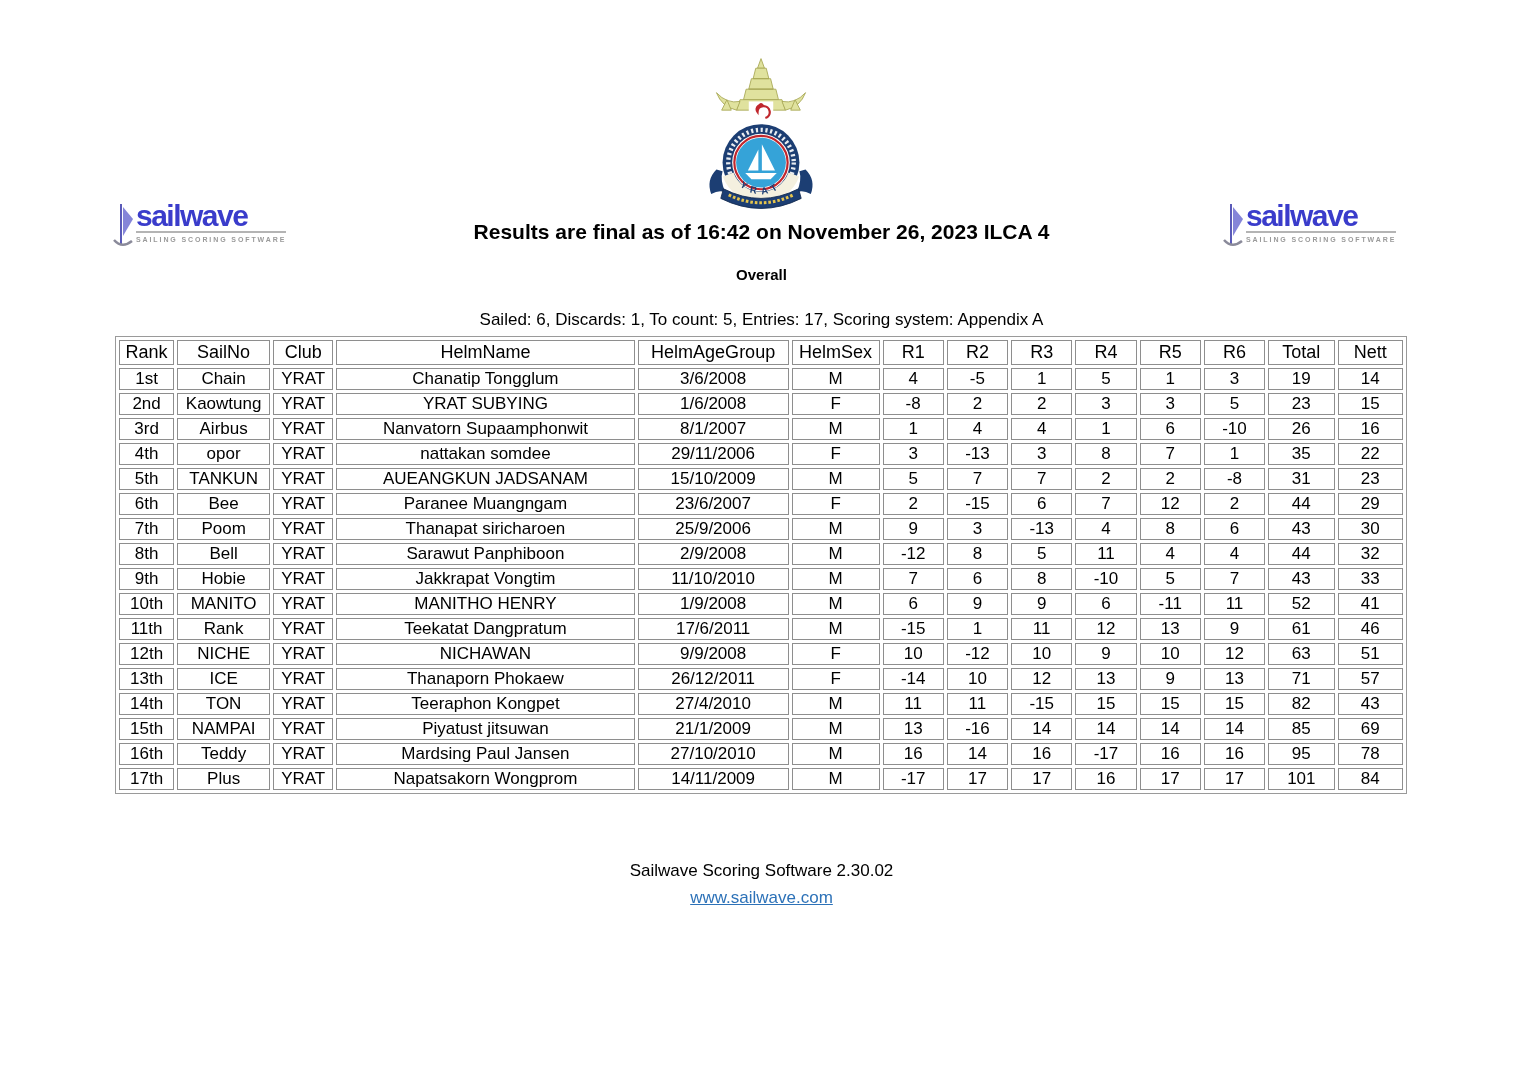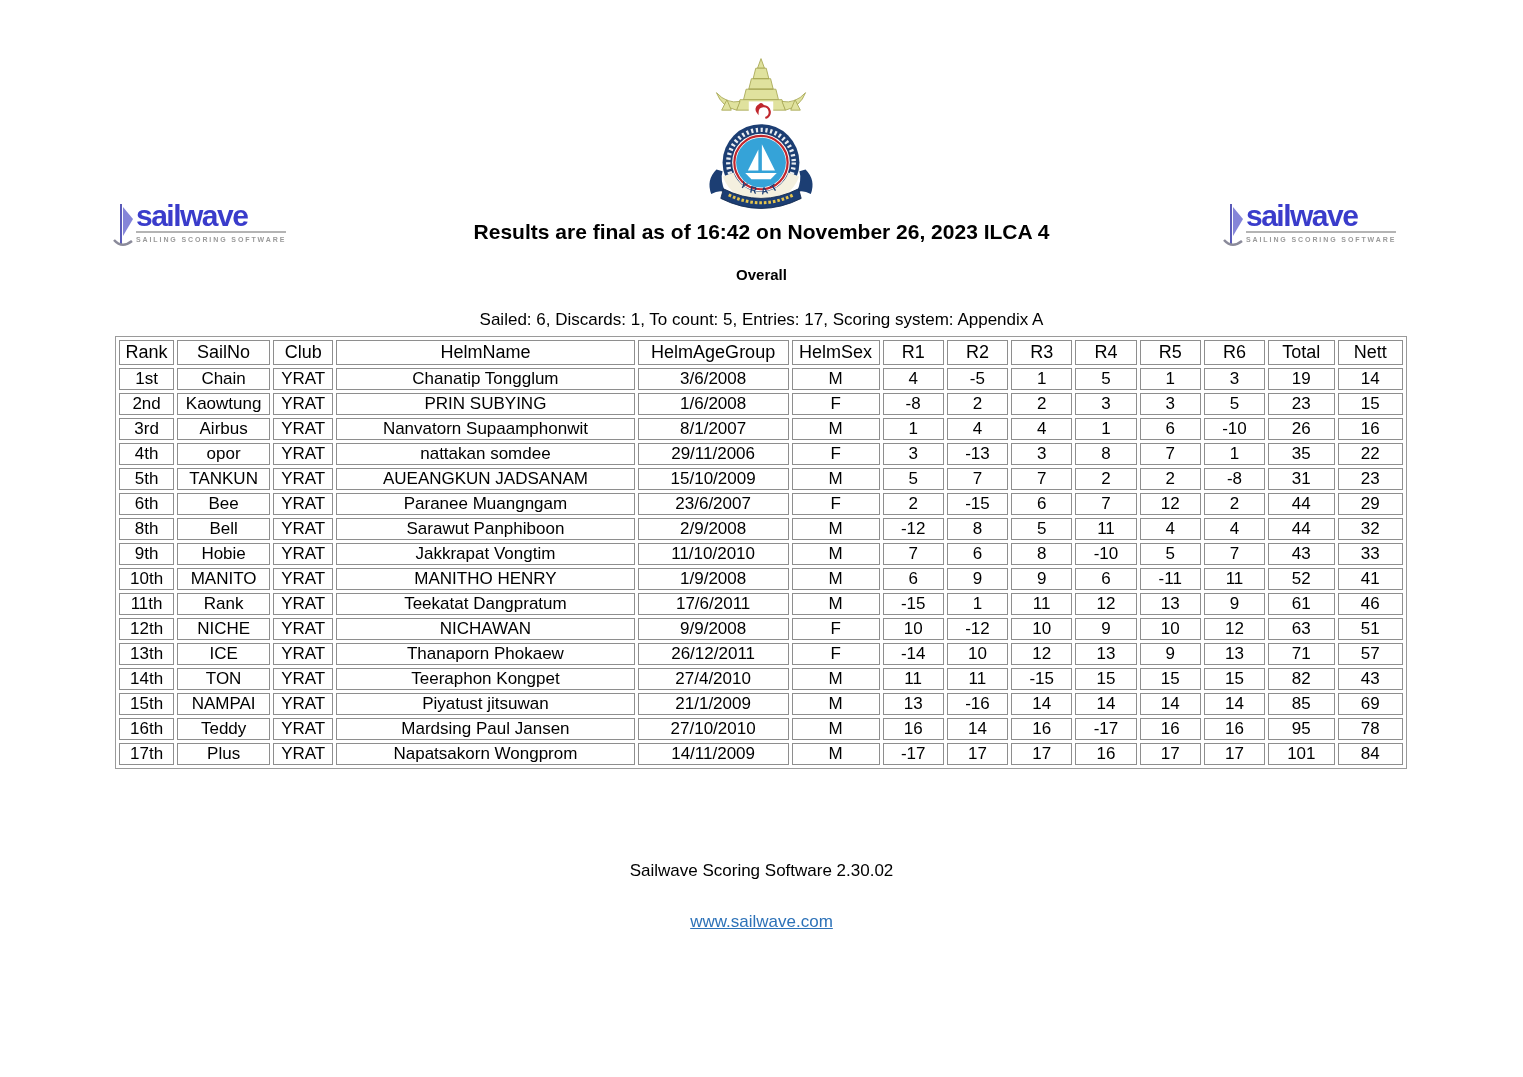--- a/index.html
+++ b/index.html
@@ -58,21 +58,21 @@
     vertical-align:middle;
     padding:0 2px;
     overflow:hidden;
     white-space:nowrap;
   }
   table.sw th { font-size:18px; font-weight:normal; height:25px; }
   table.sw td { font-size:17px; height:22px; font-weight:normal; }
 
   
   .footer1 { top:861px; font-size:17px; }
-  .footer2 { top:888px; font-size:17px;margin-top:24px; }
+  .footer2 { top:888px; font-size:17px; }
   .footer2 a { color:#2d72b8; text-decoration:underline; cursor:pointer; }
 </style>
 </head>
 <body>
 
 <div class="page">
 
   <div class="logo left">
     <span class="logo-sail">
       <svg width="22" height="52" viewBox="0 0 22 52">
@@ -202,21 +202,21 @@
             <td>5</td>
             <td>1</td>
             <td>3</td>
             <td>19</td>
             <td>14</td>
           </tr>
           <tr>
             <td>2nd</td>
             <td>Kaowtung</td>
             <td>YRAT</td>
-            <td>PRIN SUBYING</td>
+            <td>YRAT SUBYING</td>
             <td>1/6/2008</td>
             <td>F</td>
             <td>-8</td>
             <td>2</td>
             <td>2</td>
             <td>3</td>
             <td>3</td>
             <td>5</td>
             <td>23</td>
             <td>15</td>
@@ -277,20 +277,36 @@
             <td>23/6/2007</td>
             <td>F</td>
             <td>2</td>
             <td>-15</td>
             <td>6</td>
             <td>7</td>
             <td>12</td>
             <td>2</td>
             <td>44</td>
             <td>29</td>
+          </tr>
+          <tr>
+            <td>7th</td>
+            <td>Poom</td>
+            <td>YRAT</td>
+            <td>Thanapat siricharoen</td>
+            <td>25/9/2006</td>
+            <td>M</td>
+            <td>9</td>
+            <td>3</td>
+            <td>-13</td>
+            <td>4</td>
+            <td>8</td>
+            <td>6</td>
+            <td>43</td>
+            <td>30</td>
           </tr>
           <tr>
             <td>8th</td>
             <td>Bell</td>
             <td>YRAT</td>
             <td>Sarawut Panphiboon</td>
             <td>2/9/2008</td>
             <td>M</td>
             <td>-12</td>
             <td>8</td>

